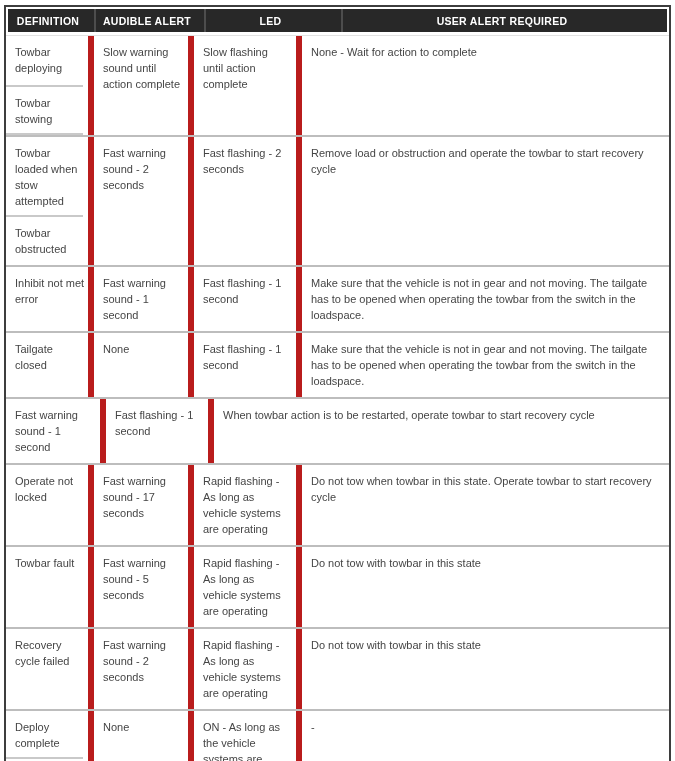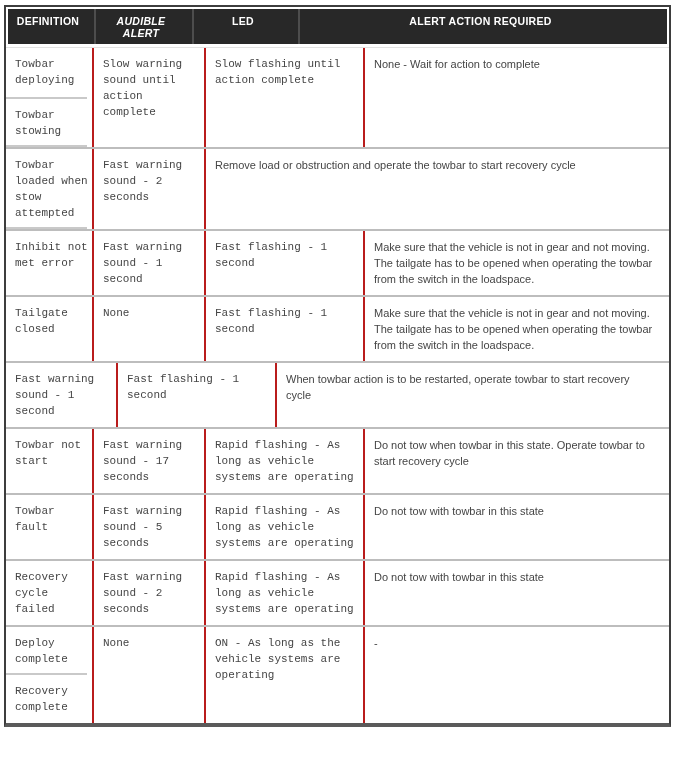--- a/index.html
+++ b/index.html
@@ -26,34 +26,34 @@
     color: #ffffff;
     font-weight: bold;
     font-size: 10.5px;
     letter-spacing: 0.3px;
     text-align: center;
     padding: 6px 8px 5px 2px;
     line-height: 12px;
   }
   .hcell.w1, .hcell.w2, .hcell.w3 { border-right: 2px solid #4d4d4d; }
   .w1 { width: 88px; }
-  .w2 { width: 98px; font-style: italic; }
-  .w3 { width: 106px; }
+  .w2 { width: 110px; }
+  .w3 { width: 137px; }
   .w4 { flex: 1; }
   
   .tbody { border-top: 1px solid #e2e2e2; }
   .group { display: flex; }
   .group + .group { border-top: 2px solid #bdbdbd; }
   .cell {
     font-size: 11px;
     color: #454545;
     line-height: 16px;
     padding: 8px 6px 8px 9px;
   }
-  .col1, .col2, .col3 { border-right: 2px solid #b91c1c; font-family: Liberation Mono, monospace; }
+  .col1, .col2, .col3 { border-right: 6px solid #b91c1c; }
   .col1 {
     width: 88px;
     padding: 0;
     display: flex;
     flex-direction: column;
   }
   .subcell {
     position: relative;
     padding: 8px 3px 8px 9px;
     font-size: 11px;
@@ -62,53 +62,55 @@
     flex: 0 0 auto;
   }
   .subcell.grow { flex: 1 1 auto; }
   .subcell.sep::after {
     content: "";
     position: absolute;
     left: 0; right: 5px; bottom: 0;
     height: 2px;
     background: #c9c9c9;
   }
-  .col2 { width: 112px; }
-  .col3 { width: 159px; }
+  .col2 { width: 100px; }
+  .col3 { width: 108px; }
   .col4 { flex: 1; padding-right: 14px; }
 </style>
 </head>
 <body>
 
 <div class="table">
 
   <div class="header">
     <div class="hcell w1">DEFINITION</div>
     <div class="hcell w2">AUDIBLE ALERT</div>
     <div class="hcell w3">LED</div>
-    <div class="hcell w4">ALERT ACTION REQUIRED</div>
+    <div class="hcell w4">USER ALERT REQUIRED</div>
   </div>
 
   <div class="tbody">
 
     <div class="group">
       <div class="cell col1">
         <div class="subcell sep" style="min-height:51px">Towbar deploying</div>
         <div class="subcell sep" style="min-height:47px">Towbar stowing</div>
       </div>
       <div class="cell col2">Slow warning sound until action complete</div>
       <div class="cell col3">Slow flashing until action complete</div>
       <div class="cell col4">None - Wait for action to complete</div>
     </div>
 
     <div class="group">
       <div class="cell col1">
         <div class="subcell sep" style="min-height:60px">Towbar loaded when stow attempted</div>
+        <div class="subcell grow" style="min-height:44px">Towbar obstructed</div>
       </div>
       <div class="cell col2">Fast warning sound - 2 seconds</div>
+      <div class="cell col3">Fast flashing - 2 seconds</div>
       <div class="cell col4">Remove load or obstruction and operate the towbar to start recovery cycle</div>
     </div>
 
     <div class="group" style="min-height:60px">
       <div class="cell col1">
         <div class="subcell grow">Inhibit not met error</div>
       </div>
       <div class="cell col2">Fast warning sound - 1 second</div>
       <div class="cell col3">Fast flashing - 1 second</div>
       <div class="cell col4">Make sure that the vehicle is not in gear and not moving. The tailgate has to be opened when operating the towbar from the switch in the loadspace.</div>
@@ -124,21 +126,21 @@
     </div>
 
     <div class="group" style="min-height:46px">
       <div class="cell col2">Fast warning sound - 1 second</div>
       <div class="cell col3">Fast flashing - 1 second</div>
       <div class="cell col4">When towbar action is to be restarted, operate towbar to start recovery cycle</div>
     </div>
 
     <div class="group" style="min-height:64px">
       <div class="cell col1">
-        <div class="subcell grow">Towbar not start</div>
+        <div class="subcell grow">Operate not locked</div>
       </div>
       <div class="cell col2">Fast warning sound - 17 seconds</div>
       <div class="cell col3">Rapid flashing - As long as vehicle systems are operating</div>
       <div class="cell col4">Do not tow when towbar in this state. Operate towbar to start recovery cycle</div>
     </div>
 
     <div class="group" style="min-height:60px">
       <div class="cell col1">
         <div class="subcell grow">Towbar fault</div>
       </div>

